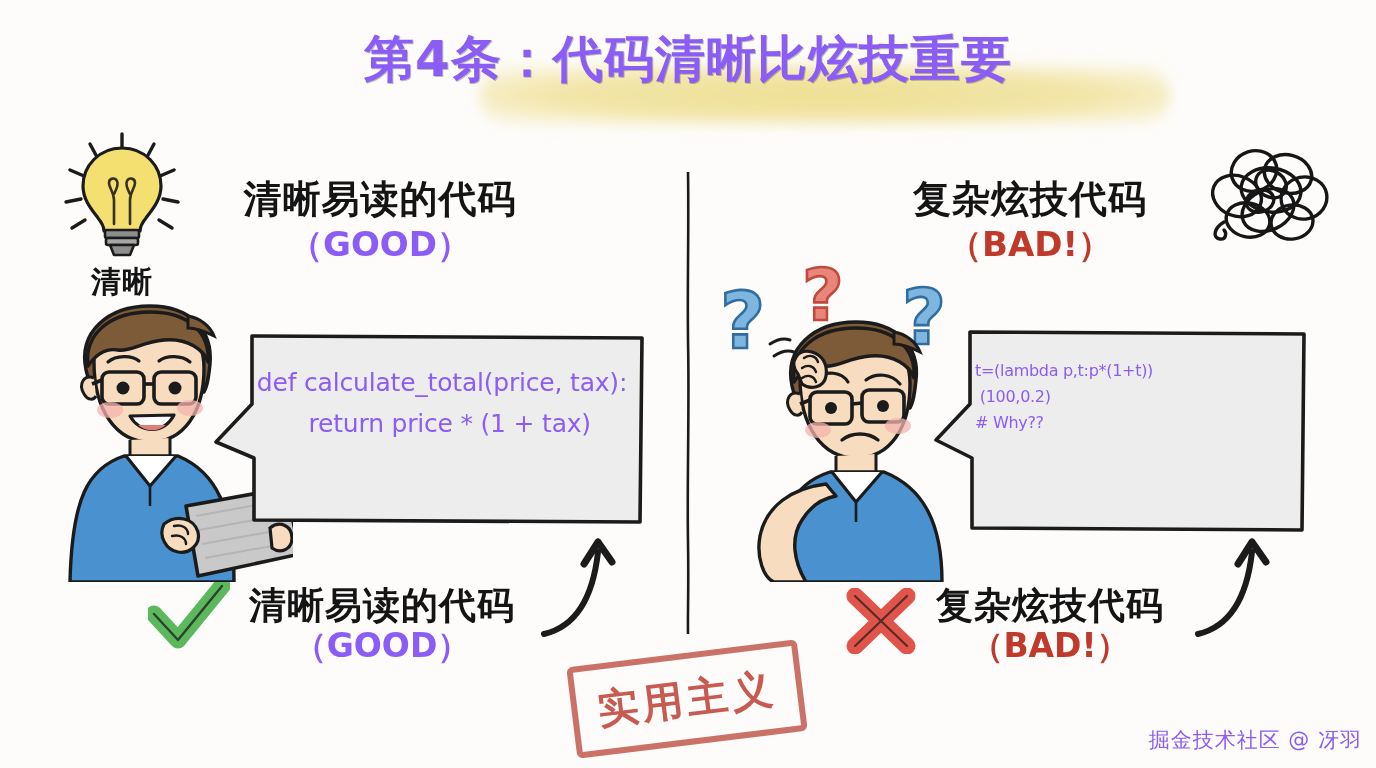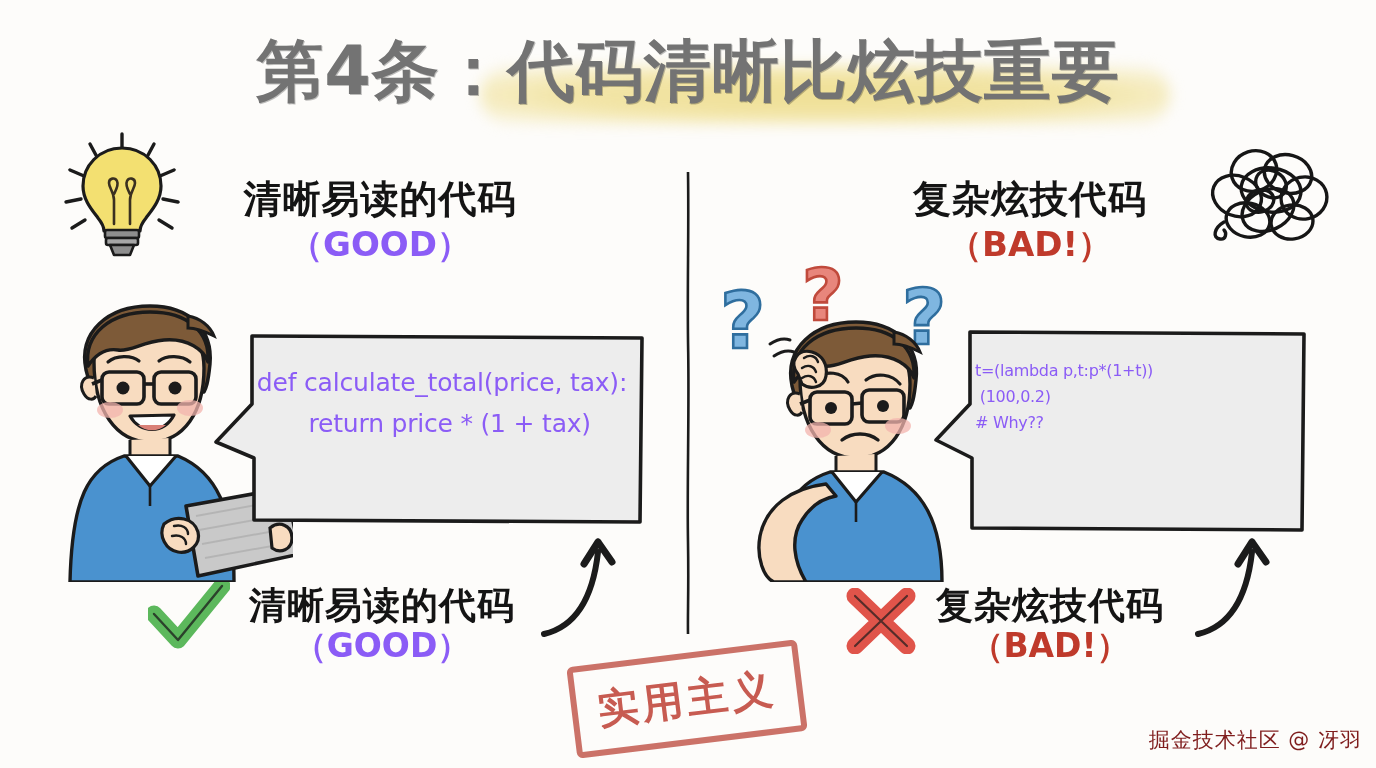--- a/index.html
+++ b/index.html
@@ -37,24 +37,24 @@
     height: 58px;
     background: radial-gradient(ellipse at center, #efdf93 0%, #f2e5a8 55%, rgba(245,236,190,0.15) 100%);
     filter: blur(7px);
     border-radius: 40px;
     z-index: 0;
   }
   .title-text {
     position: relative;
     z-index: 1;
     display: inline-block;
-    font-size: 67px;
+    font-size: 50px;
     font-weight: bold;
     letter-spacing: 1px;
-    color: #737373;
+    color: #8b5cf6;
     font-family: "DejaVu Sans", "Liberation Sans", sans-serif;
     text-shadow: 1px 1px 0 rgba(0,0,0,0.25);
   }
 
   
   .divider {
     position: absolute;
     left: 686px;
     top: 172px;
     height: 462px;
@@ -206,21 +206,21 @@
     opacity: 0.88;
     font-family: "DejaVu Sans", "Liberation Sans", sans-serif;
   }
 
   
   .watermark {
     position: absolute;
     right: 14px;
     bottom: 14px;
     font-size: 21px;
-    color: #7f1d1d;
+    color: #8b5cf6;
     letter-spacing: 1px;
     font-family: "DejaVu Sans", "Liberation Sans", sans-serif;
     z-index: 6;
   }
 
   
   .char { position: absolute; z-index: 3; }
   #char-left  { left: 38px;  top: 292px; }
   #char-right { left: 706px; top: 252px; }
 </style>
@@ -255,20 +255,21 @@
 
       <path d="M70,20 C47,20 31,38 31,58 C31,72 40,82 46,90 C50,95 52,99 52,103 L88,103 C88,99 90,95 94,90 C100,82 109,72 109,58 C109,38 93,20 70,20 Z" fill="#f3e071" stroke="#1b1b1b" stroke-width="3.2" stroke-linejoin="round"></path>
 
       <path d="M62,96 L62,72 C62,64 57,60 57,55 C57,50 63,49 65,53 C67,57 64,62 62,66" fill="none" stroke="#3a3020" stroke-width="2.6" stroke-linecap="round"></path>
       <path d="M78,96 L78,72 C78,64 83,60 83,55 C83,50 77,49 75,53 C73,57 76,62 78,66" fill="none" stroke="#3a3020" stroke-width="2.6" stroke-linecap="round"></path>
 
       <rect x="53" y="102" width="34" height="8" rx="2" fill="#8e8e8e" stroke="#1b1b1b" stroke-width="2.6"></rect>
       <rect x="54" y="110" width="32" height="7" rx="2" fill="#a6a6a6" stroke="#1b1b1b" stroke-width="2.6"></rect>
       <path d="M58,117 L82,117 L78,127 L62,127 Z" fill="#8e8e8e" stroke="#1b1b1b" stroke-width="2.6" stroke-linejoin="round"></path>
     </svg>
+    <div class="icon-cap">清晰</div>
   </div>
 
   <div class="tangle-box">
     <svg width="150" height="120" viewBox="0 0 150 120">
       <g fill="none" stroke="#161616" stroke-width="3.4" stroke-linecap="round">
         <ellipse cx="58" cy="33" rx="23" ry="20" transform="rotate(-18 58 33)"></ellipse>
         <ellipse cx="92" cy="36" rx="24" ry="19" transform="rotate(15 92 36)"></ellipse>
         <ellipse cx="41" cy="58" rx="25" ry="20" transform="rotate(22 41 58)"></ellipse>
         <ellipse cx="108" cy="60" rx="23" ry="21" transform="rotate(-12 108 60)"></ellipse>
         <ellipse cx="75" cy="52" rx="30" ry="22" transform="rotate(8 75 52)"></ellipse>

